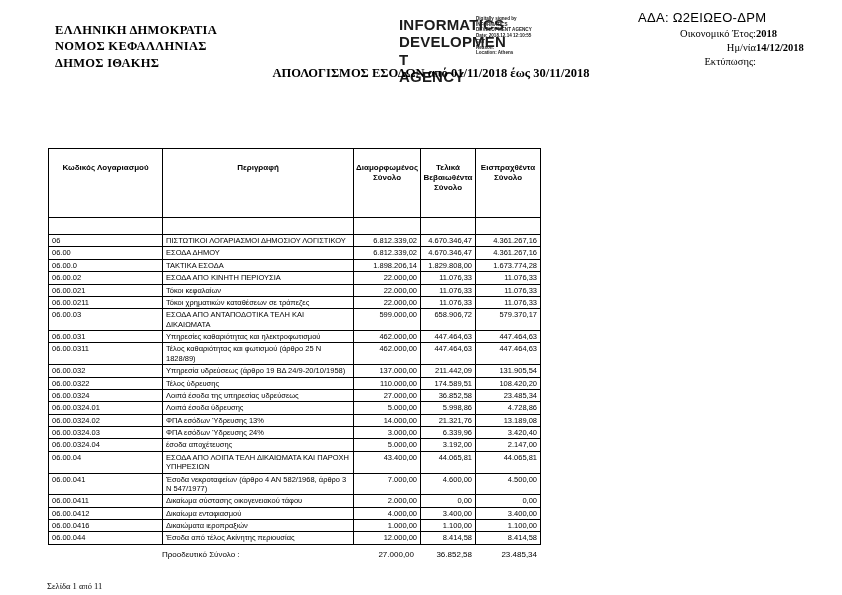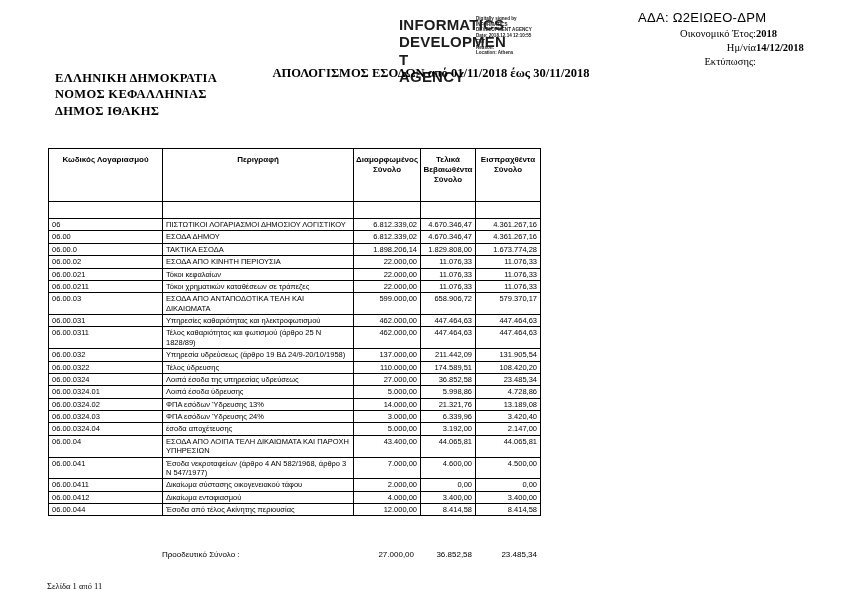--- a/index.html
+++ b/index.html
@@ -1,36 +1,36 @@
 <!DOCTYPE html>
 <html><head>
 <meta charset="utf-8">
 <style>
   html,body{margin:0;padding:0;}
   body{width:842px;height:595px;background:#fff;font-family:"Liberation Sans",sans-serif;color:#000;}
   .page{position:relative;width:842px;height:595px;overflow:hidden;background:#fff;}
 
-  .org-block{position:absolute;left:55px;top:22px;font-family:"Liberation Serif",serif;font-weight:bold;font-size:12.5px;line-height:1.3;letter-spacing:.3px;margin-top:48px;}
+  .org-block{position:absolute;left:55px;top:22px;font-family:"Liberation Serif",serif;font-weight:bold;font-size:12.5px;line-height:1.3;letter-spacing:.3px;}
 
   .agency{position:absolute;left:399px;top:16px;display:flex;gap:5px;}
   .agency-name{font-size:15px;font-weight:bold;line-height:1.15;color:#1c1c1c;width:72px;letter-spacing:.2px;}
   .agency-sig{font-size:4.6px;line-height:1.25;color:#222;white-space:pre-line;width:90px;font-weight:bold;}
 
   .ada-line{position:absolute;left:638px;top:10px;font-size:13px;letter-spacing:.3px;}
 
   .meta{position:absolute;left:672px;top:27px;font-family:"Liberation Serif",serif;font-size:10.5px;line-height:1.35;}
   .meta-row{display:flex;}
   .meta-label{width:84px;text-align:right;}
   .meta-value{font-weight:bold;}
 
   .doc-title{position:absolute;left:200px;top:66px;width:462px;text-align:center;font-family:"Liberation Serif",serif;font-weight:bold;font-size:12.5px;}
 
   table.report{position:absolute;left:48px;top:148px;border-collapse:collapse;table-layout:fixed;width:492px;}
   table.report td,table.report th{border:1px solid #000;overflow:hidden;}
-  table.report th{font-size:8px;font-weight:bold;text-align:center;vertical-align:top;padding:6px 2px;line-height:1.25;height:40px;}
+  table.report th{font-size:8px;font-weight:bold;text-align:center;vertical-align:top;padding:14px 2px;line-height:1.25;height:40px;}
   table.report td{font-size:7.5px;line-height:1.25;padding:1px 3px;vertical-align:top;}
   .col-code{width:114px;}
   .col-desc{width:191px;}
   .col-v1{width:67px;}
   .col-v2{width:55px;}
   .col-v3{width:65px;}
   td.num{text-align:right;white-space:nowrap;}
   tr.spacer td{height:14px;}
 
   .totals{position:absolute;left:48px;top:550px;width:492px;height:12px;font-size:8px;}
@@ -244,20 +244,27 @@
           <td class="num">0,00</td>
         </tr>
         <tr>
           <td>06.00.0412</td>
           <td>Δικαίωμα ενταφιασμού</td>
           <td class="num">4.000,00</td>
           <td class="num">3.400,00</td>
           <td class="num">3.400,00</td>
         </tr>
         <tr>
+          <td>06.00.0416</td>
+          <td>Δικαιώματα ιεροπραξιών</td>
+          <td class="num">1.000,00</td>
+          <td class="num">1.100,00</td>
+          <td class="num">1.100,00</td>
+        </tr>
+        <tr>
           <td>06.00.044</td>
           <td>Έσοδα από τέλος Ακίνητης περιουσίας</td>
           <td class="num">12.000,00</td>
           <td class="num">8.414,58</td>
           <td class="num">8.414,58</td>
         </tr>
       </tbody>
   </table>
 
   <div class="totals">

